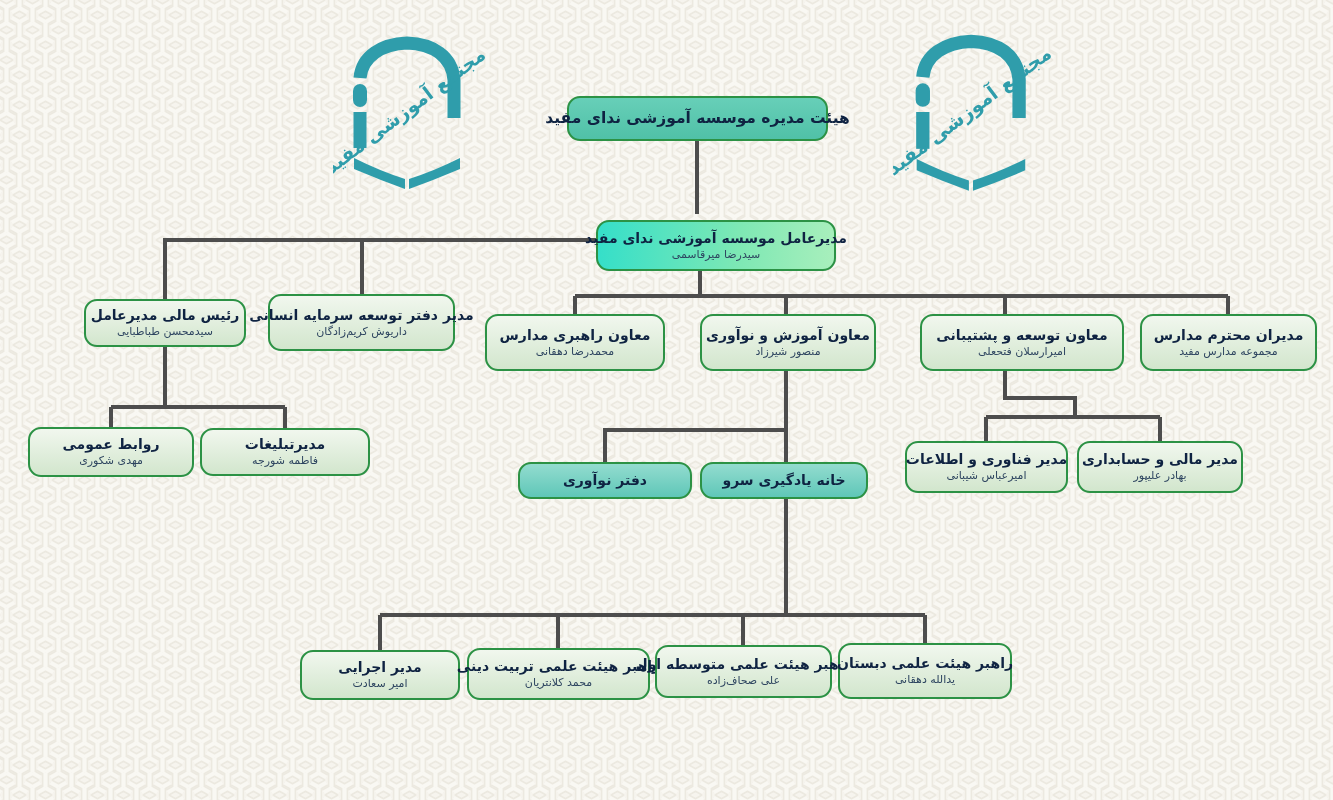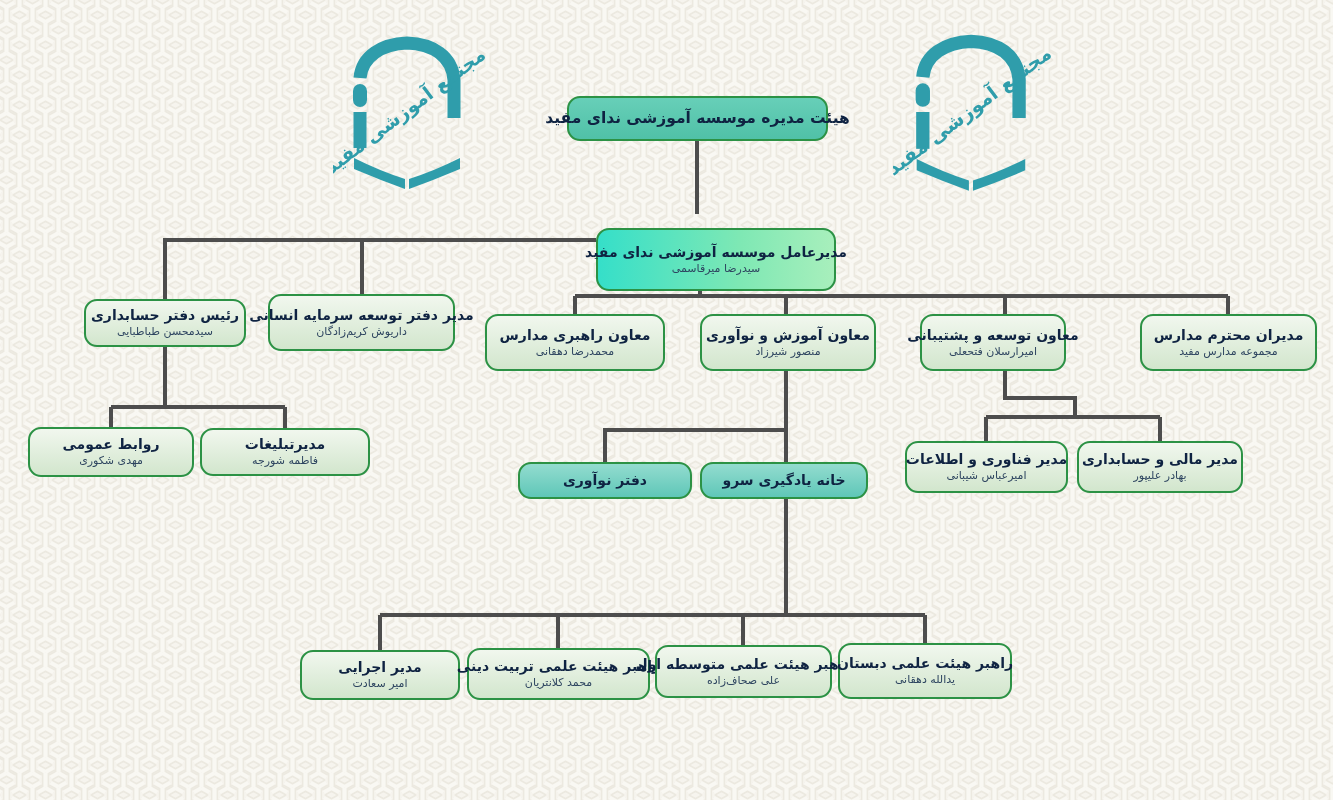--- a/index.html
+++ b/index.html
@@ -120,27 +120,27 @@
       <path d="M21,128 Q47,141 72,149 L72,159 Q47,150 21,139 Z"></path>
       <path d="M127,128 Q101,141 76,149 L76,159 Q101,150 127,139 Z"></path>
     </g>
     <text x="76" y="86" transform="rotate(-37 76 86)" text-anchor="middle" font-size="19" font-weight="bold" fill="#2f9dab" direction="rtl">مجتمع آموزشی مفید</text>
   </svg>
 
   <div class="node board" style="left:567px;top:96px;width:261px;height:45px">
     <div class="title">هیئت مدیره موسسه آموزشی ندای مفید</div>
   </div>
 
-  <div class="node ceo" style="left:596px;top:228px;width:240px;height:63px">
+  <div class="node ceo" style="left:596px;top:220px;width:240px;height:51px">
     <div class="title">مدیرعامل موسسه آموزشی ندای مفید</div>
     <div class="name">سیدرضا میرقاسمی</div>
   </div>
 
   <div class="node std" style="left:84px;top:299px;width:162px;height:48px">
-    <div class="title">رئیس دفتر حسابداری</div>
+    <div class="title">رئیس مالی مدیرعامل</div>
     <div class="name">سیدمحسن طباطبایی</div>
   </div>
 
   <div class="node std small-title" style="left:268px;top:294px;width:187px;height:57px">
     <div class="title">مدیر دفتر توسعه سرمایه انسانی</div>
     <div class="name">داریوش کریم‌زادگان</div>
   </div>
 
   <div class="node std" style="left:28px;top:427px;width:166px;height:50px">
     <div class="title">روابط عمومی</div>
@@ -155,21 +155,21 @@
   <div class="node std" style="left:485px;top:314px;width:180px;height:57px">
     <div class="title">معاون راهبری مدارس</div>
     <div class="name">محمدرضا دهقانی</div>
   </div>
 
   <div class="node std" style="left:700px;top:314px;width:176px;height:57px">
     <div class="title">معاون آموزش و نوآوری</div>
     <div class="name">منصور شیرزاد</div>
   </div>
 
-  <div class="node std" style="left:920px;top:314px;width:146px;height:57px">
+  <div class="node std" style="left:920px;top:314px;width:204px;height:57px">
     <div class="title">معاون توسعه و پشتیبانی</div>
     <div class="name">امیرارسلان فتحعلی</div>
   </div>
 
   <div class="node teal" style="left:518px;top:462px;width:174px;height:37px">
     <div class="title">دفتر نوآوری</div>
   </div>
 
   <div class="node std" style="left:1140px;top:314px;width:177px;height:57px">
     <div class="title">مدیران محترم مدارس</div>

